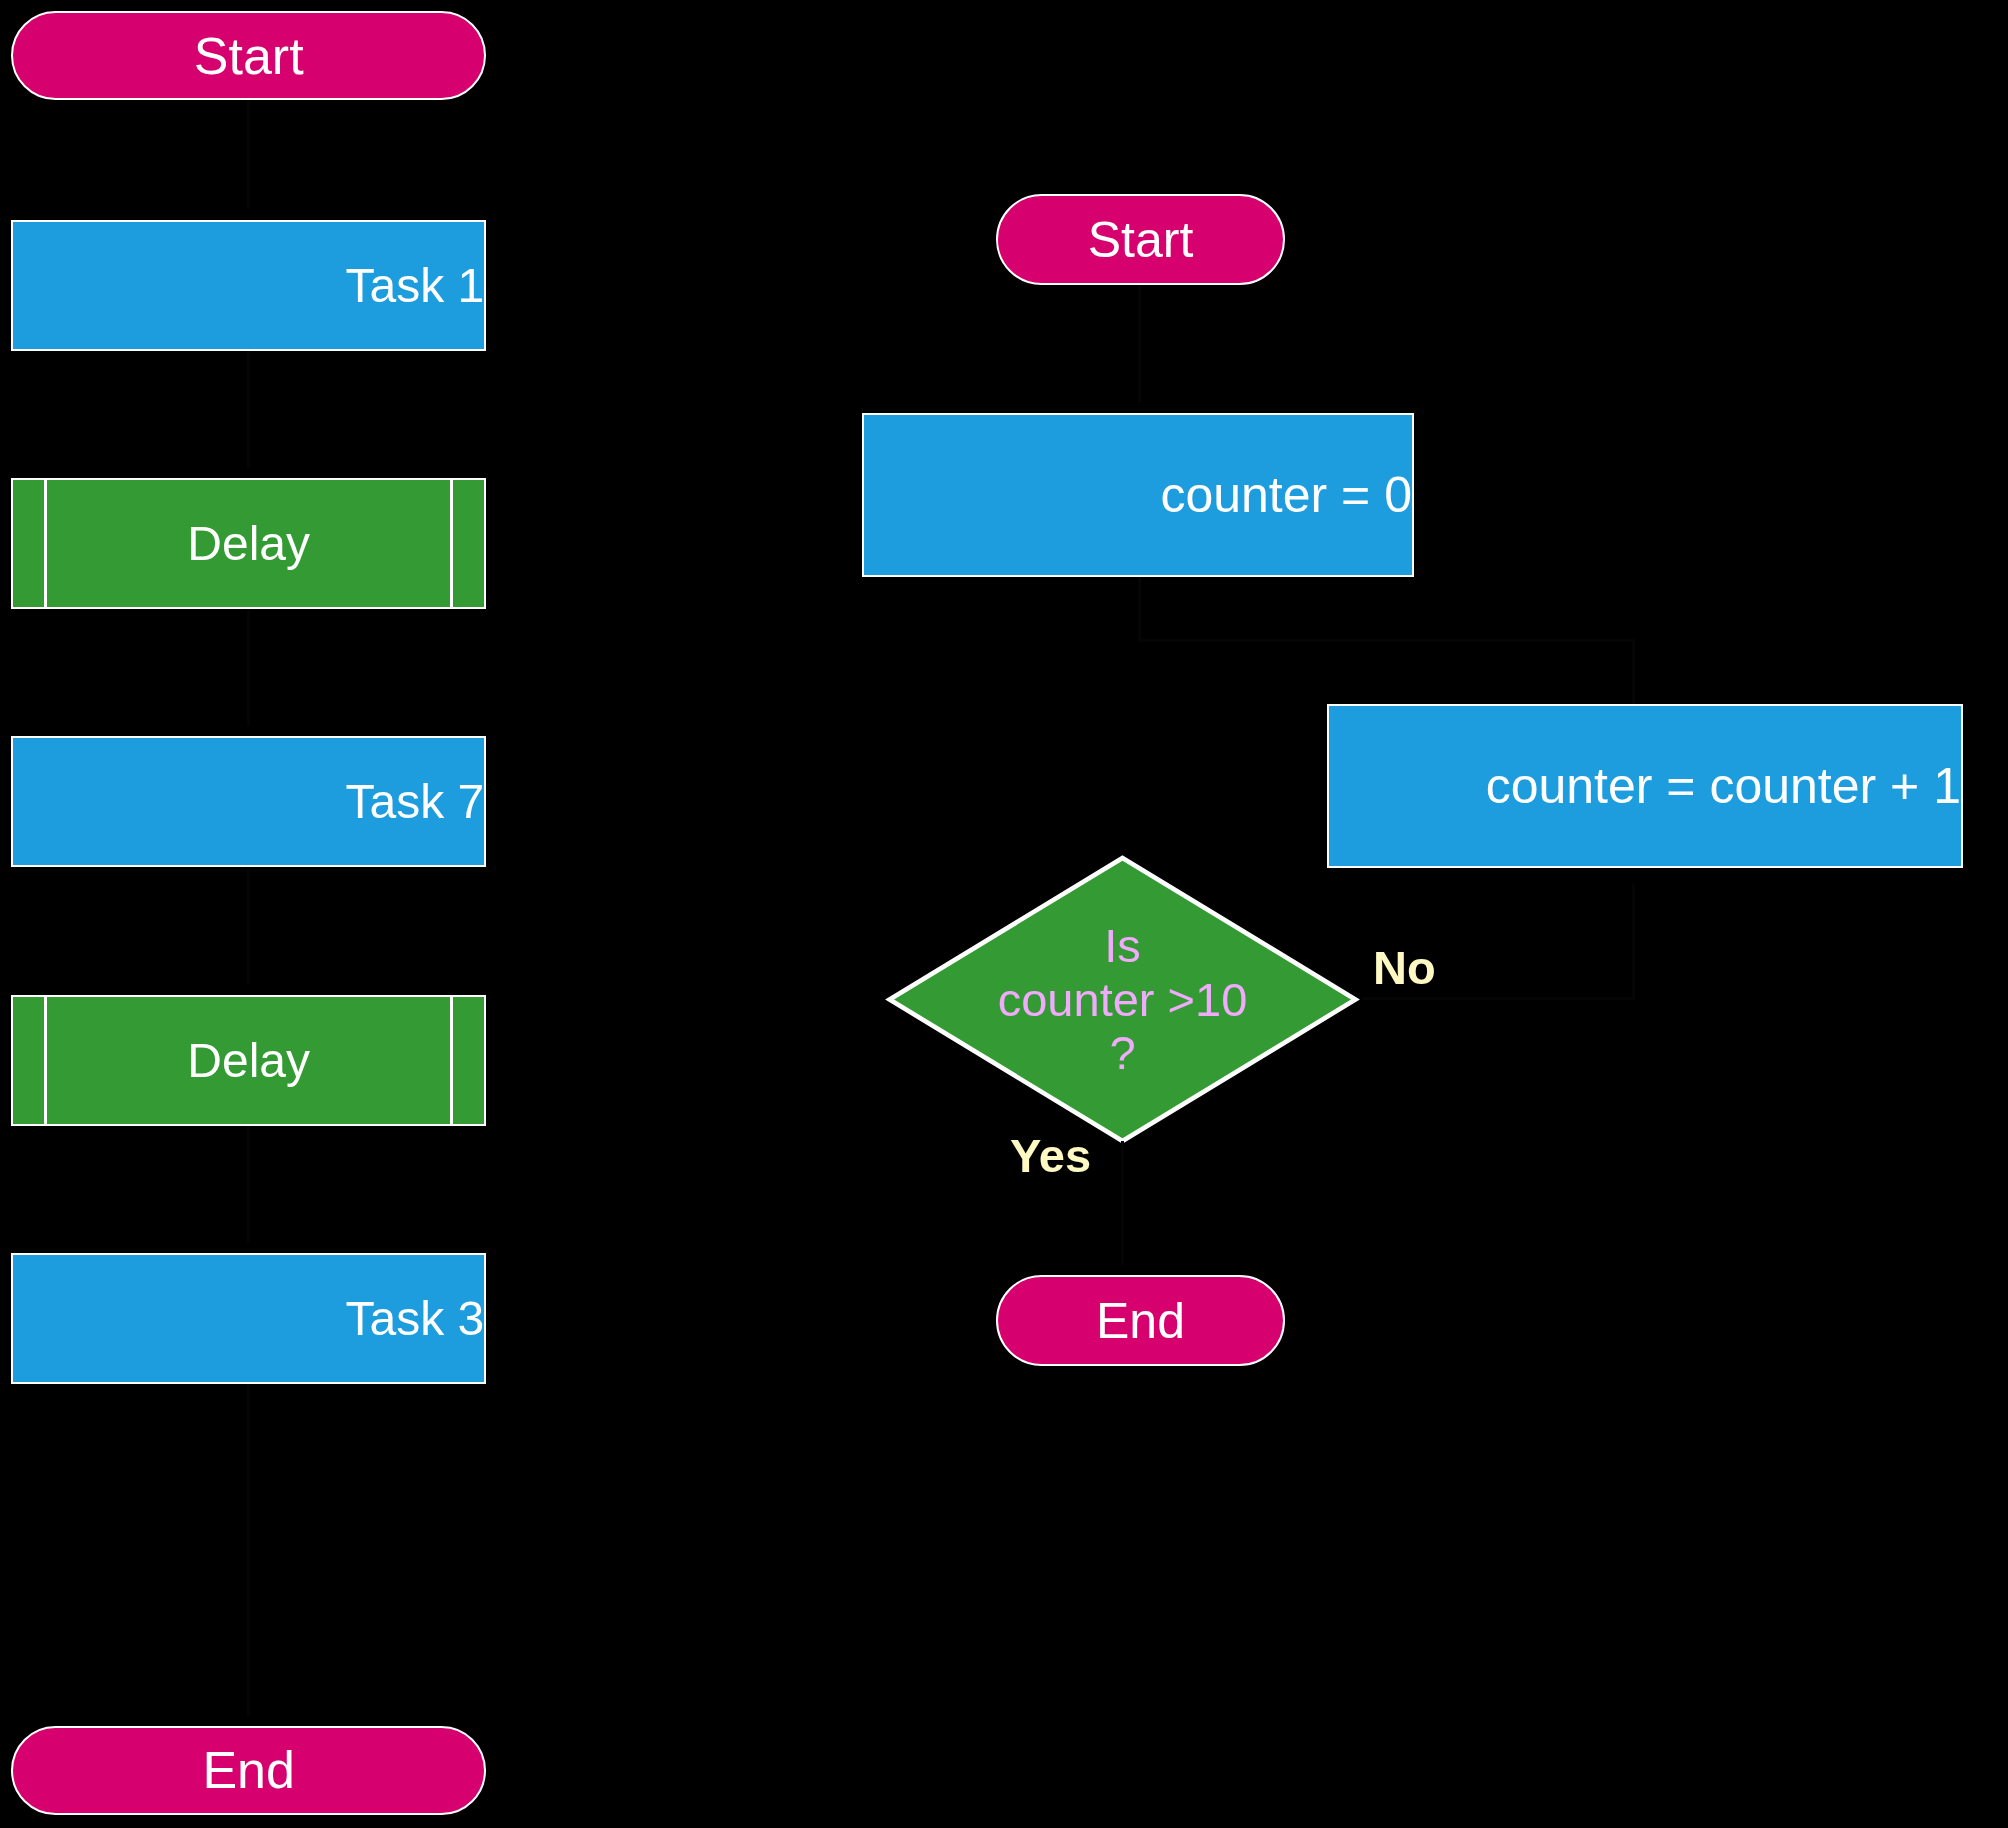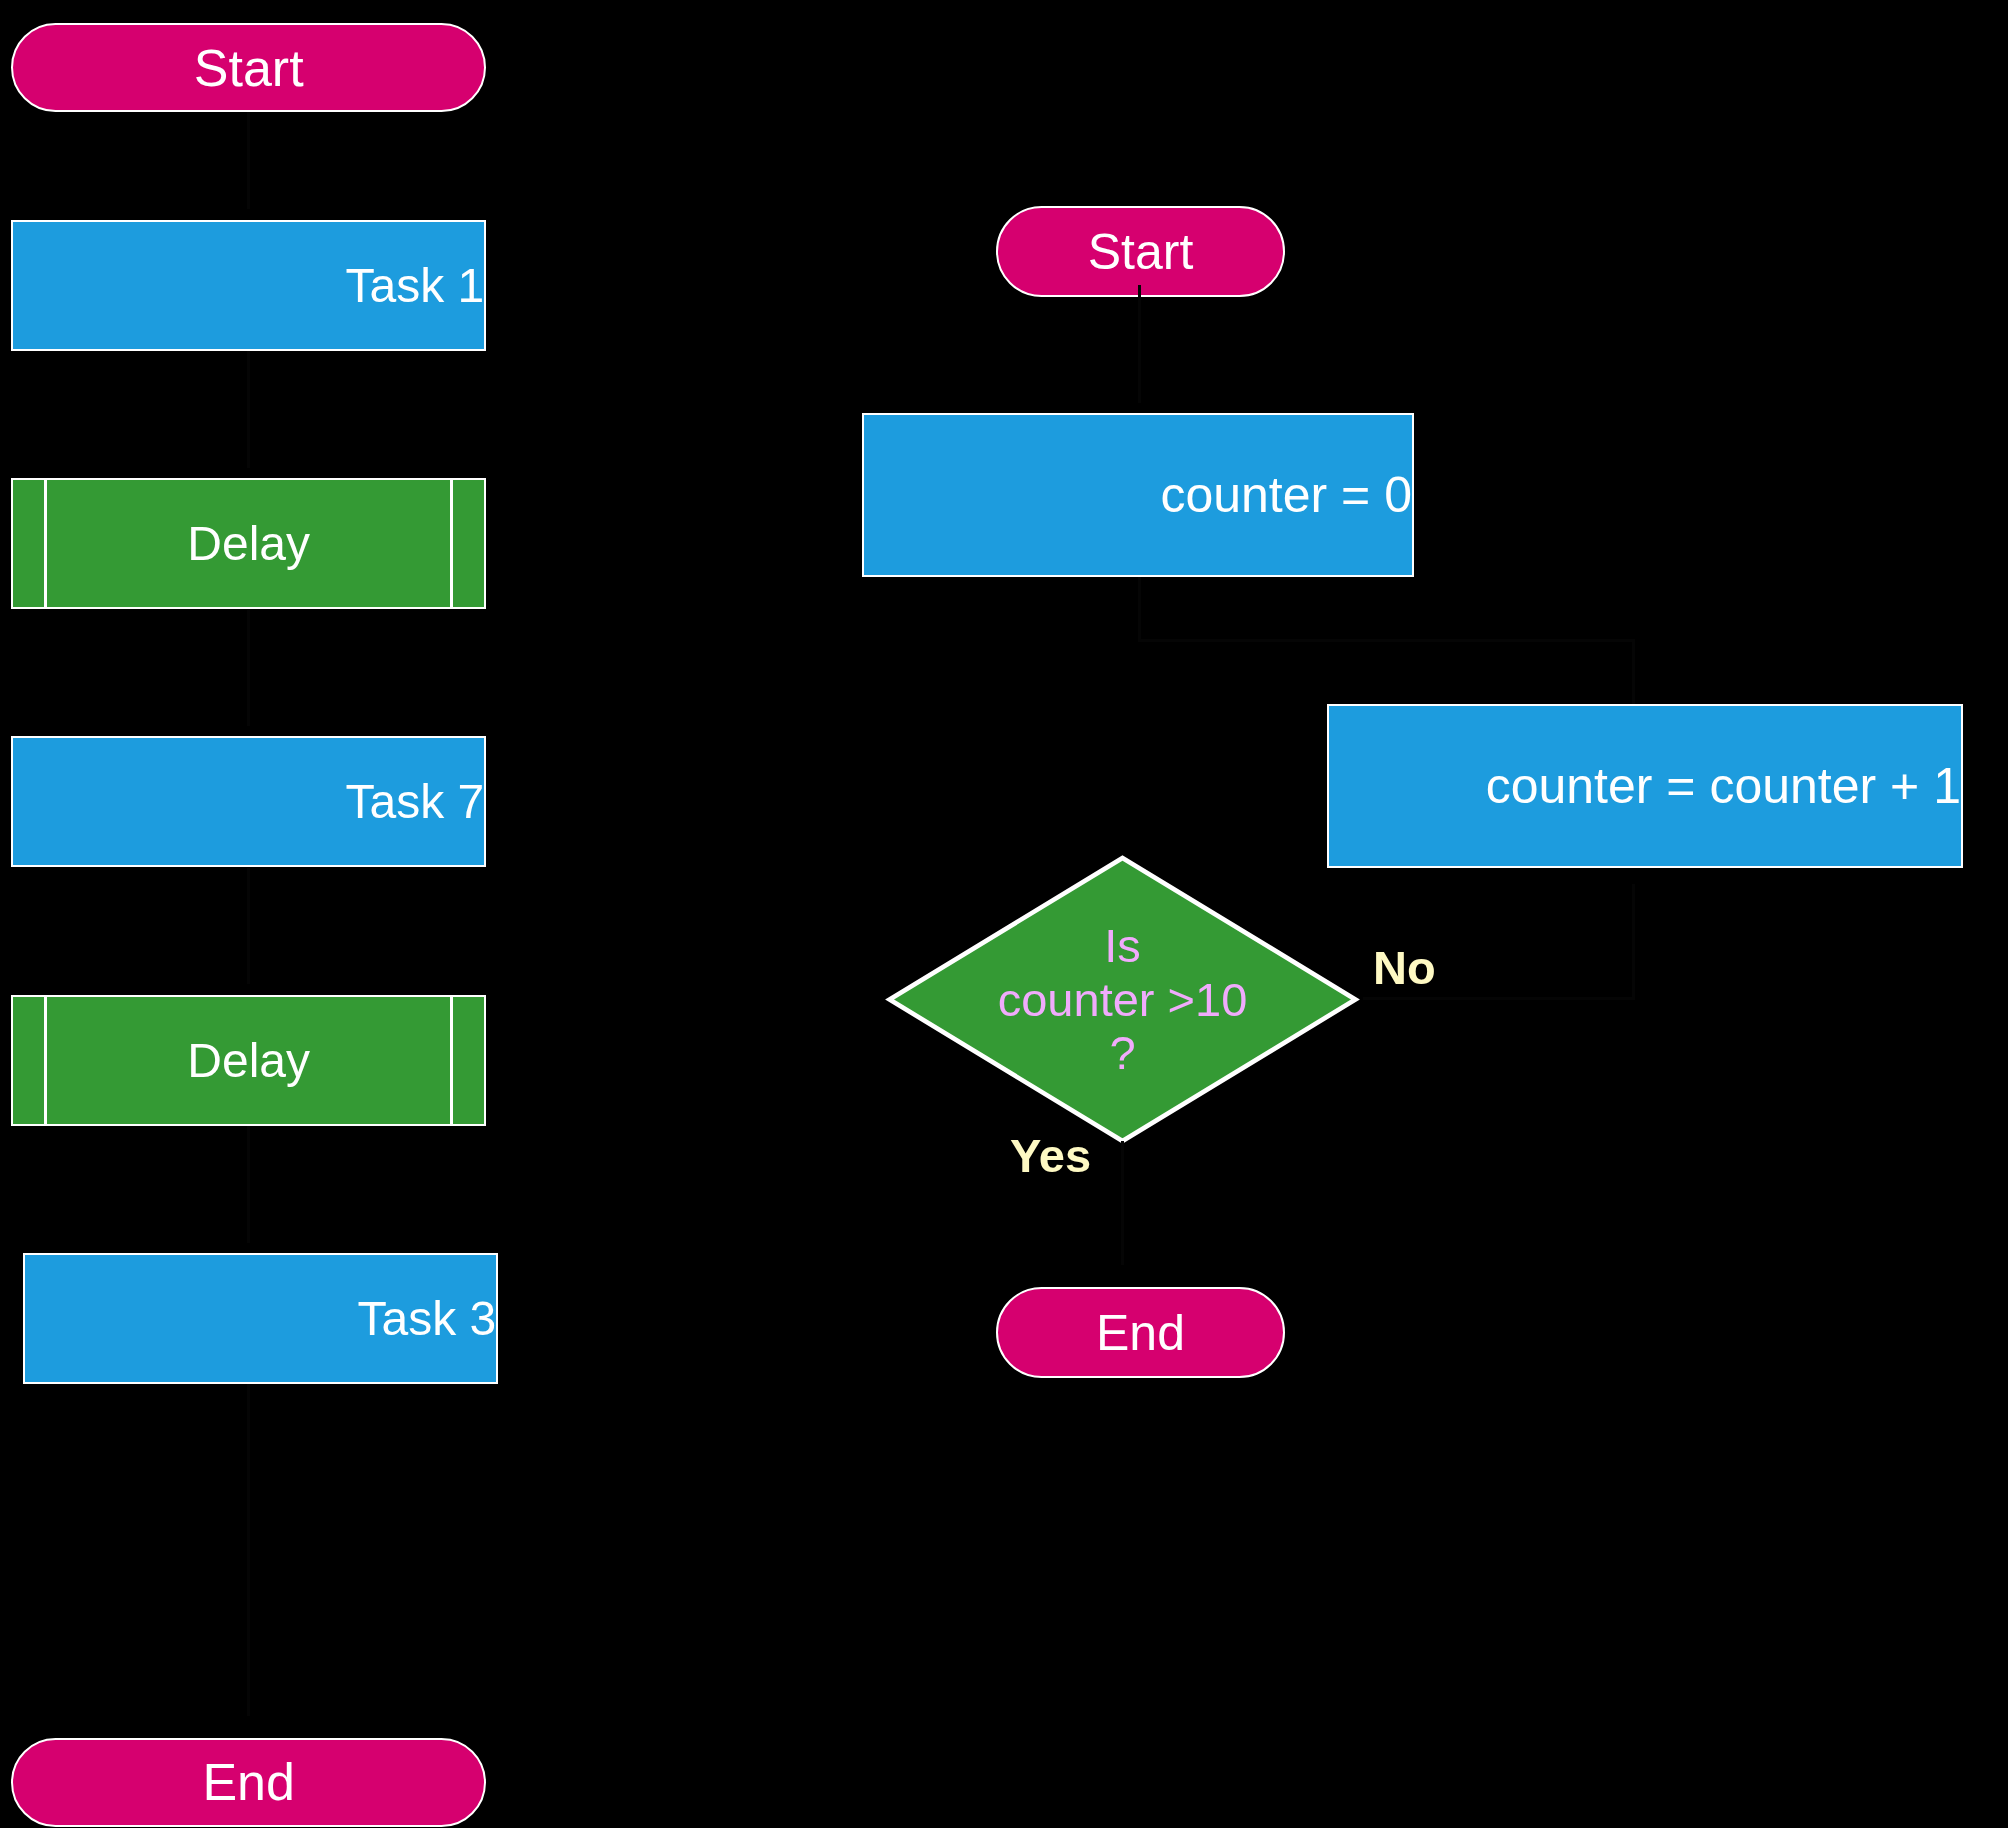--- a/index.html
+++ b/index.html
@@ -27,21 +27,20 @@
     text-align: center;
     line-height: 1.12;
     white-space: pre-line;
     user-select: none;
   }
 
   .terminator {
     background: #D6006F;
     border: 2.8px solid #ffffff;
     border-radius: 931px;
-    margin-top: 12px;
   }
 
   .process {
     background: #1D9CDE;
     border: 2.8px solid #ffffff;
     justify-content: flex-end;
   }
 
   
   .delay {
@@ -147,21 +146,21 @@
 
   <div class="node delay" style="left:11.2px; top:995px; width:475px; height:131px; font-size:48px;">
     <span class="bar left"></span>
     <span class="bar right"></span>
     <span class="delay-label">Delay</span>
   </div>
 
   <div class="connector" style="left:247px; top:1126px; width:2.8px; height:125px;"></div>
   <div class="arrow-tip down" style="left:240px; top:1243px;"></div>
 
-  <div class="node process" style="left:11.2px; top:1253px; width:475px; height:131px; font-size:48px;margin-left:12px;">
+  <div class="node process" style="left:11.2px; top:1253px; width:475px; height:131px; font-size:48px;">
     <span>Task 3</span>
   </div>
 
   <div class="connector" style="left:247px; top:1384px; width:2.8px; height:340px;"></div>
   <div class="arrow-tip down" style="left:240px; top:1716px;"></div>
 
   <div class="node terminator" style="left:11.2px; top:1726px; width:475px; height:89px; font-size:52px;">
     <span>End</span>
   </div>
 

